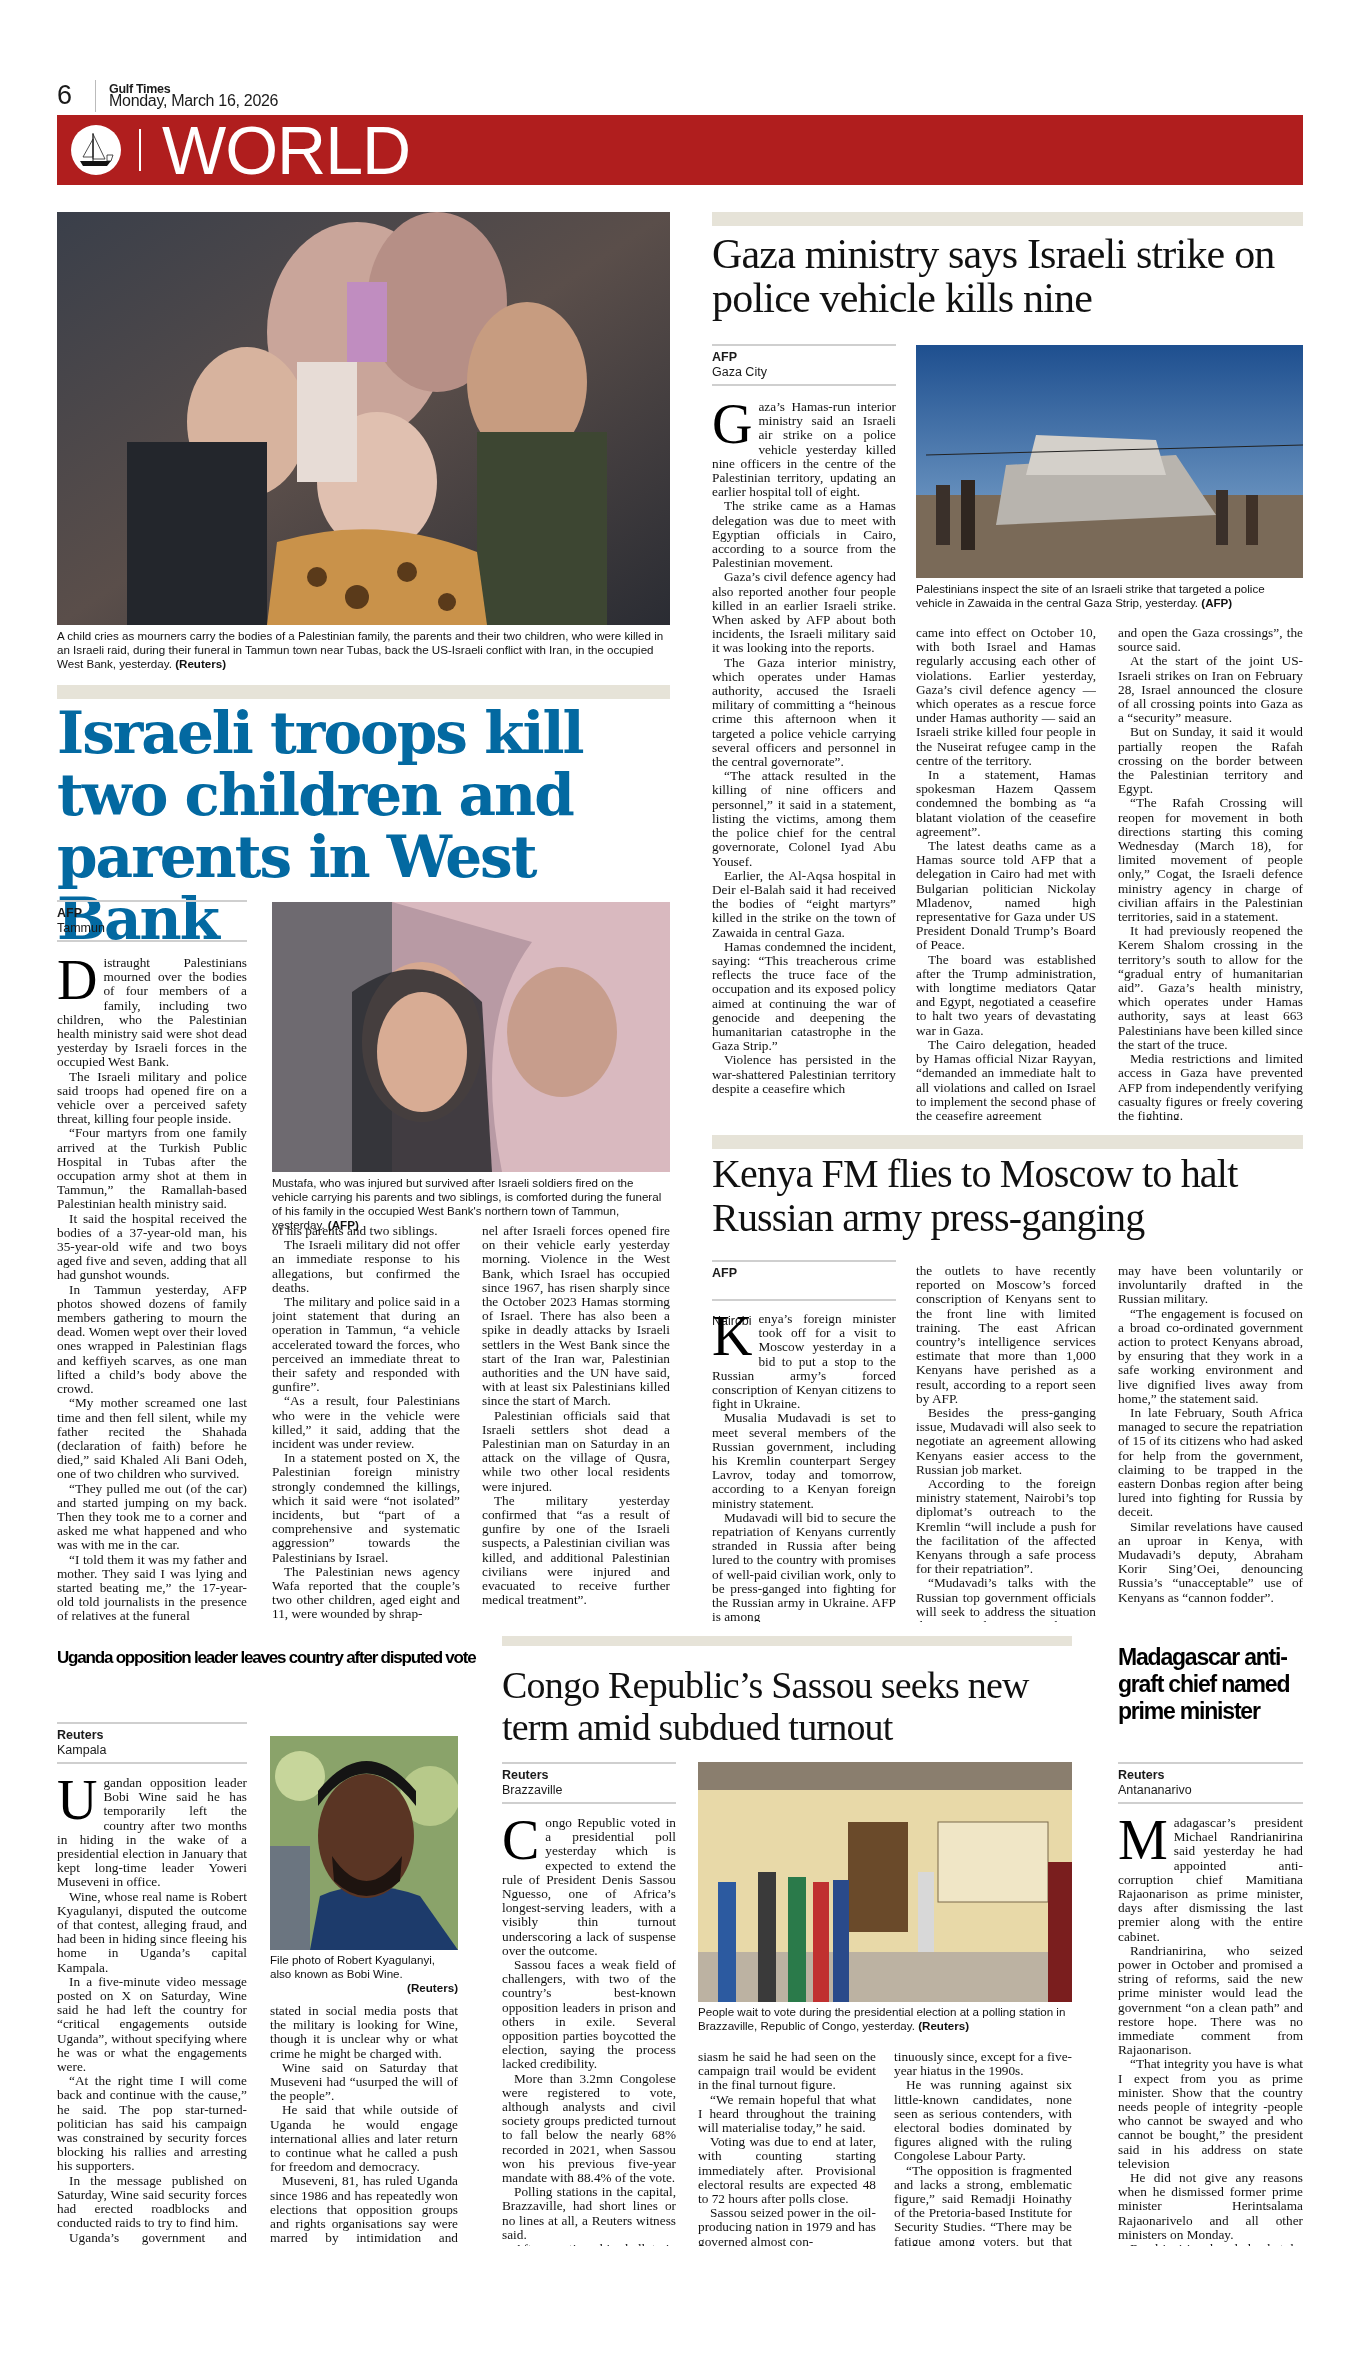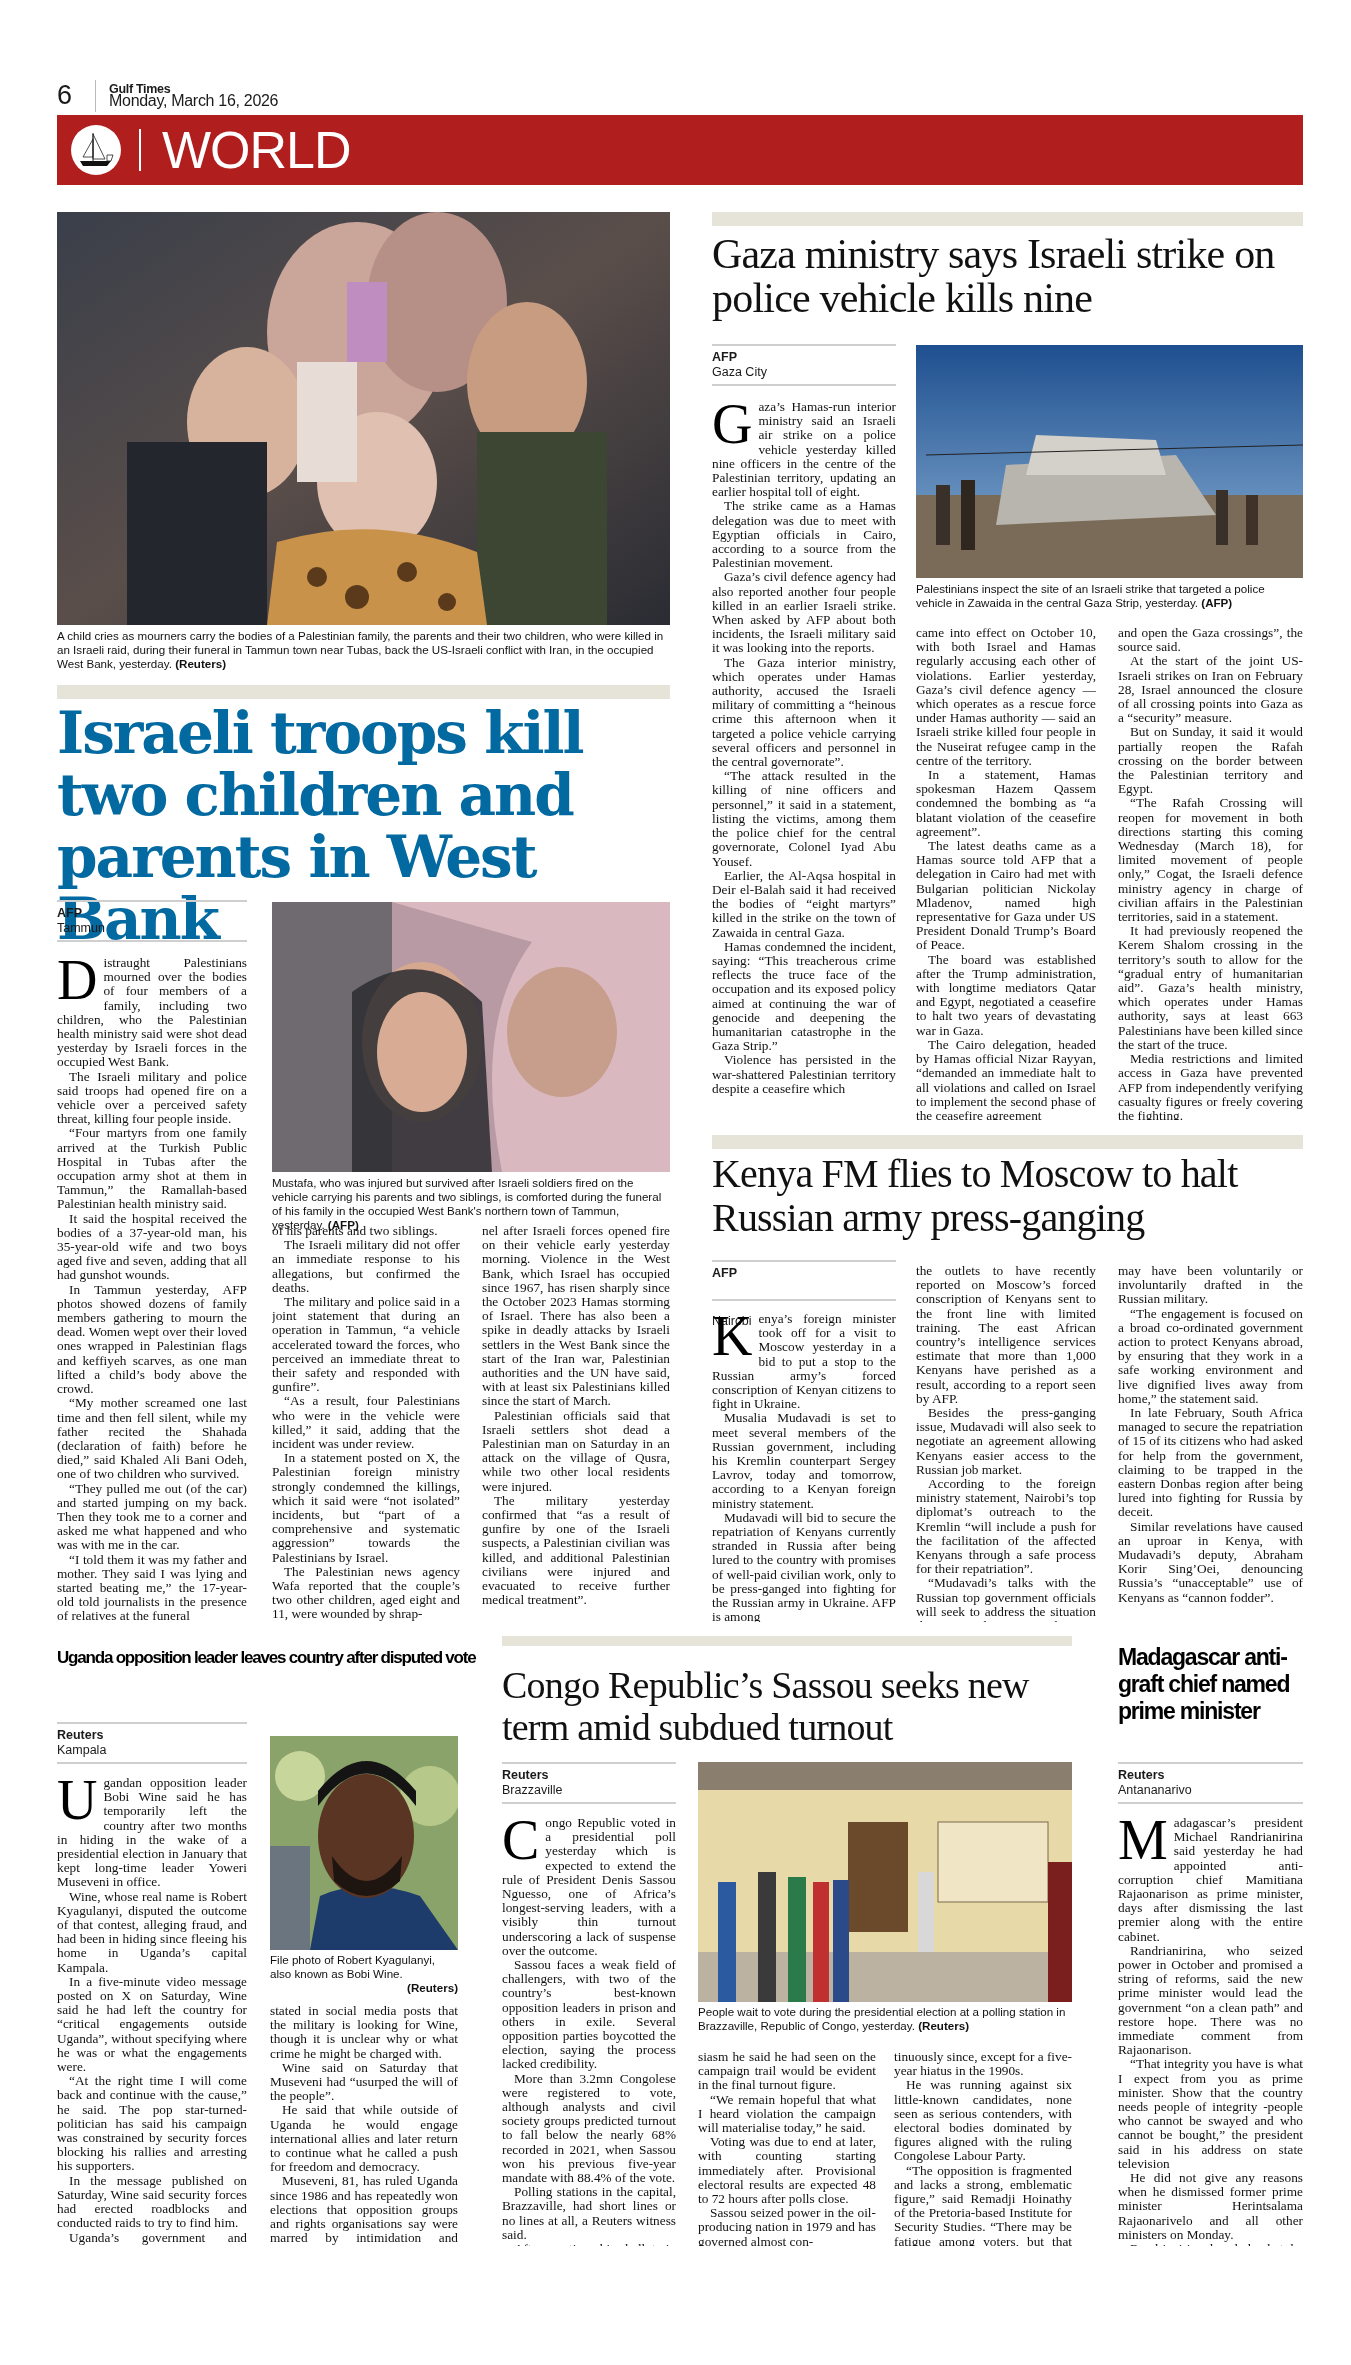--- a/index.html
+++ b/index.html
@@ -9,21 +9,21 @@
 
   
   #page-number { left: 57px; top: 80px; font-size: 27px; font-family: "Liberation Sans", sans-serif; }
   #page-sep { left: 95px; top: 80px; width: 1px; height: 32px; background: #bbb; }
   #paper-name { left: 109px; top: 82px; font-size: 12.5px; font-weight: bold; font-family: "Liberation Sans", sans-serif; letter-spacing: -0.3px; }
   #paper-date { left: 109px; top: 92px; font-size: 16px; font-family: "Liberation Sans", sans-serif; letter-spacing: -0.3px; }
 
   #banner { left: 57px; top: 115px; width: 1246px; height: 70px; background: #b01e1e; }
   #banner-logo { position: absolute; left: 14px; top: 10px; width: 50px; height: 50px; border-radius: 50%; background: #fff; overflow: hidden; }
   #banner-sep { position: absolute; left: 82px; top: 14px; width: 2px; height: 42px; background: #fff; }
-  #banner-title { position: absolute; left: 105px; top: 6px; font-size: 52px; color: #fff; font-family: "Liberation Sans", sans-serif; font-weight: 300; letter-spacing: -1px; line-height: 58px; }
+  #banner-title { position: absolute; left: 105px; top: 6px; font-size: 68px; color: #fff; font-family: "Liberation Sans", sans-serif; font-weight: 300; letter-spacing: -1px; line-height: 58px; }
 
   .beige { background: #e6e3d8; height: 14px; }
   .rule { background: #cfcfcf; height: 1.5px; }
 
   .photo { overflow: hidden; }
   .caption { font-family: "Liberation Sans", sans-serif; font-size: 11.6px; line-height: 14px; color: #111; }
   .caption b { font-weight: bold; }
 
   .headline-bold { font-family: "DejaVu Serif", serif; font-weight: bold; color: #0369a1; letter-spacing: -2px; }
   .headline-light { font-family: "Liberation Serif", serif; color: #111; letter-spacing: -0.8px; }
@@ -317,21 +317,21 @@
       <p class="first">ongo Republic voted in a presidential poll yesterday which is expected to extend the rule of President Denis Sassou Nguesso, one of Africa’s longest-serving leaders, with a visibly thin turnout underscoring a lack of suspense over the outcome.</p>
       <p>Sassou faces a weak field of challengers, with two of the country’s best-known opposition leaders in prison and others in exile. Several opposition parties boycotted the election, saying the process lacked credibility.</p>
       <p>More than 3.2mn Congolese were registered to vote, although analysts and civil society groups predicted turnout to fall below the nearly 68% recorded in 2021, when Sassou won his previous five-year mandate with 88.4% of the vote.</p>
       <p>Polling stations in the capital, Brazzaville, had short lines or no lines at all, a Reuters witness said.</p>
       <p>After casting his ballot in Brazzaville, Sassou told reporters he hoped the enthu-</p>
     </div>
 </div>
 <div class="abs body" style="left:698px;top:2050px;width:178px;height:196px;">
   <div>
       <p class="first">siasm he said he had seen on the campaign trail would be evident in the final turnout figure.</p>
-      <p>“We remain hopeful that what I heard violation the campaign will materialise today,” he said.</p>
+      <p>“We remain hopeful that what I heard throughout the training will materialise today,” he said.</p>
       <p>Voting was due to end at later, with counting starting immediately after. Provisional electoral results are expected 48 to 72 hours after polls close.</p>
       <p>Sassou seized power in the oil-producing nation in 1979 and has governed almost con-</p>
     </div>
 </div>
 <div class="abs body" style="left:894px;top:2050px;width:178px;height:196px;">
   <div>
       <p class="first">tinuously since, except for a five-year hiatus in the 1990s.</p>
       <p>He was running against six little-known candidates, none seen as serious contenders, with electoral bodies dominated by figures aligned with the ruling Congolese Labour Party.</p>
       <p>“The opposition is fragmented and lacks a strong, emblematic figure,” said Remadji Hoinathy of the Pretoria-based Institute for Security Studies. “There may be fatigue among voters, but that will not affect Sassou’s chances.”</p>
     </div>

